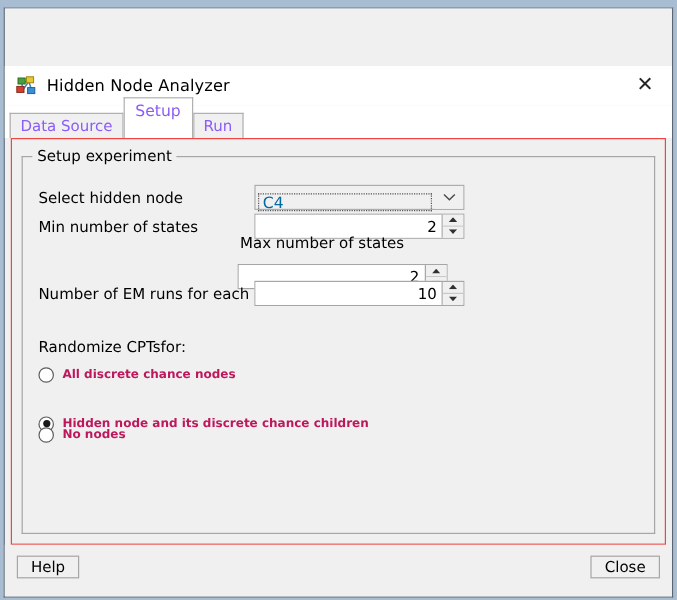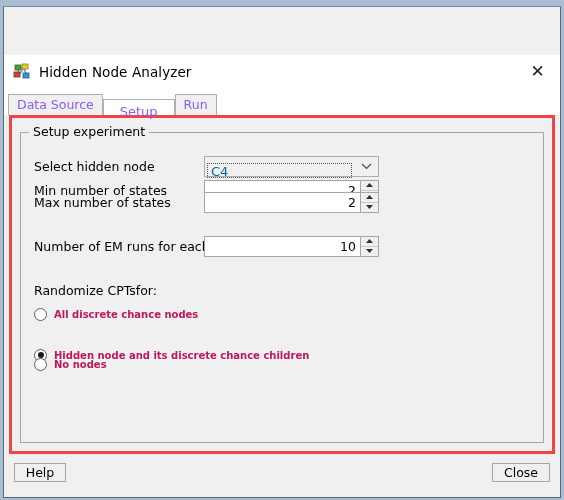--- a/index.html
+++ b/index.html
@@ -93,34 +93,34 @@
     height: 21px;
     line-height: 20px;
     margin-right: 0px;
     position: relative;
     white-space: nowrap;
     cursor: default;
   }
   .tab.inactive { background: #f0f0f0; }
   .tab.active {
     background: #ffffff;
-    height: 16px;
+    height: 34px;
     line-height: 24px;
     border-color: #b0b0b0;
     z-index: 3;
     font-size: 13px;
-    padding: 0 16px;
+    padding: 0 9px;
   }
 
   
   #content {
     margin: 0 5px 0 5px;
     flex: 1 1 auto;
     background: #f0f0f0;
-    border: 3px solid #ef4444;
+    border: 1px solid #ef4444;
     box-sizing: border-box;
     position: relative;
     overflow: hidden;
   }
 
   
   #groupbox {
     position: absolute;
     left: 8px;
     top: 7px;
@@ -144,20 +144,21 @@
   }
 
   
   .form-row {
     position: absolute;
     left: 14px;
     right: 8px;
     height: 22px;
     display: flex;
     align-items: center;
+    gap: 10px;
   }
   .row-label {
     font-size: 12.5px;
     color: #000000;
     white-space: nowrap;
     width: 170px;
     flex: 0 0 auto;
   }
 
   
@@ -370,21 +371,21 @@
             </div>
             <div class="spin-btn down">
               <svg width="7" height="4" viewBox="0 0 7 4">
                   <polygon points="0,0 7,0 3.5,4" fill="#303030"></polygon>
                 </svg>
             </div>
           </div>
         </div>
       </div>
 
-      <div class="form-row" style="top:66px;">
+      <div class="form-row" style="top:72px;flex-direction:column;">
         <div class="row-label">Max number of states</div>
         <div class="spinner">
           <div class="spin-value">2</div>
           <div class="spin-btns">
             <div class="spin-btn up">
               <svg width="7" height="4" viewBox="0 0 7 4">
                   <polygon points="3.5,0 7,4 0,4" fill="#303030"></polygon>
                 </svg>
             </div>
             <div class="spin-btn down">

